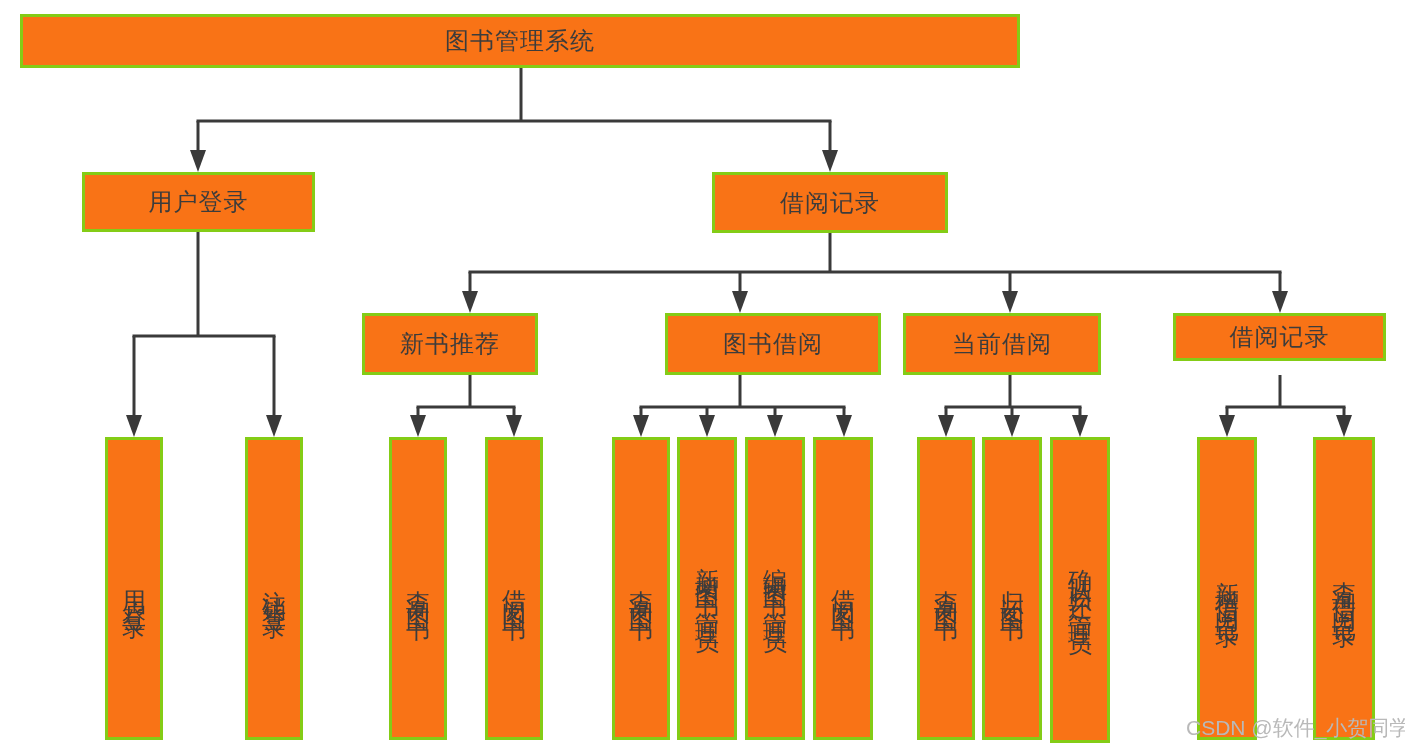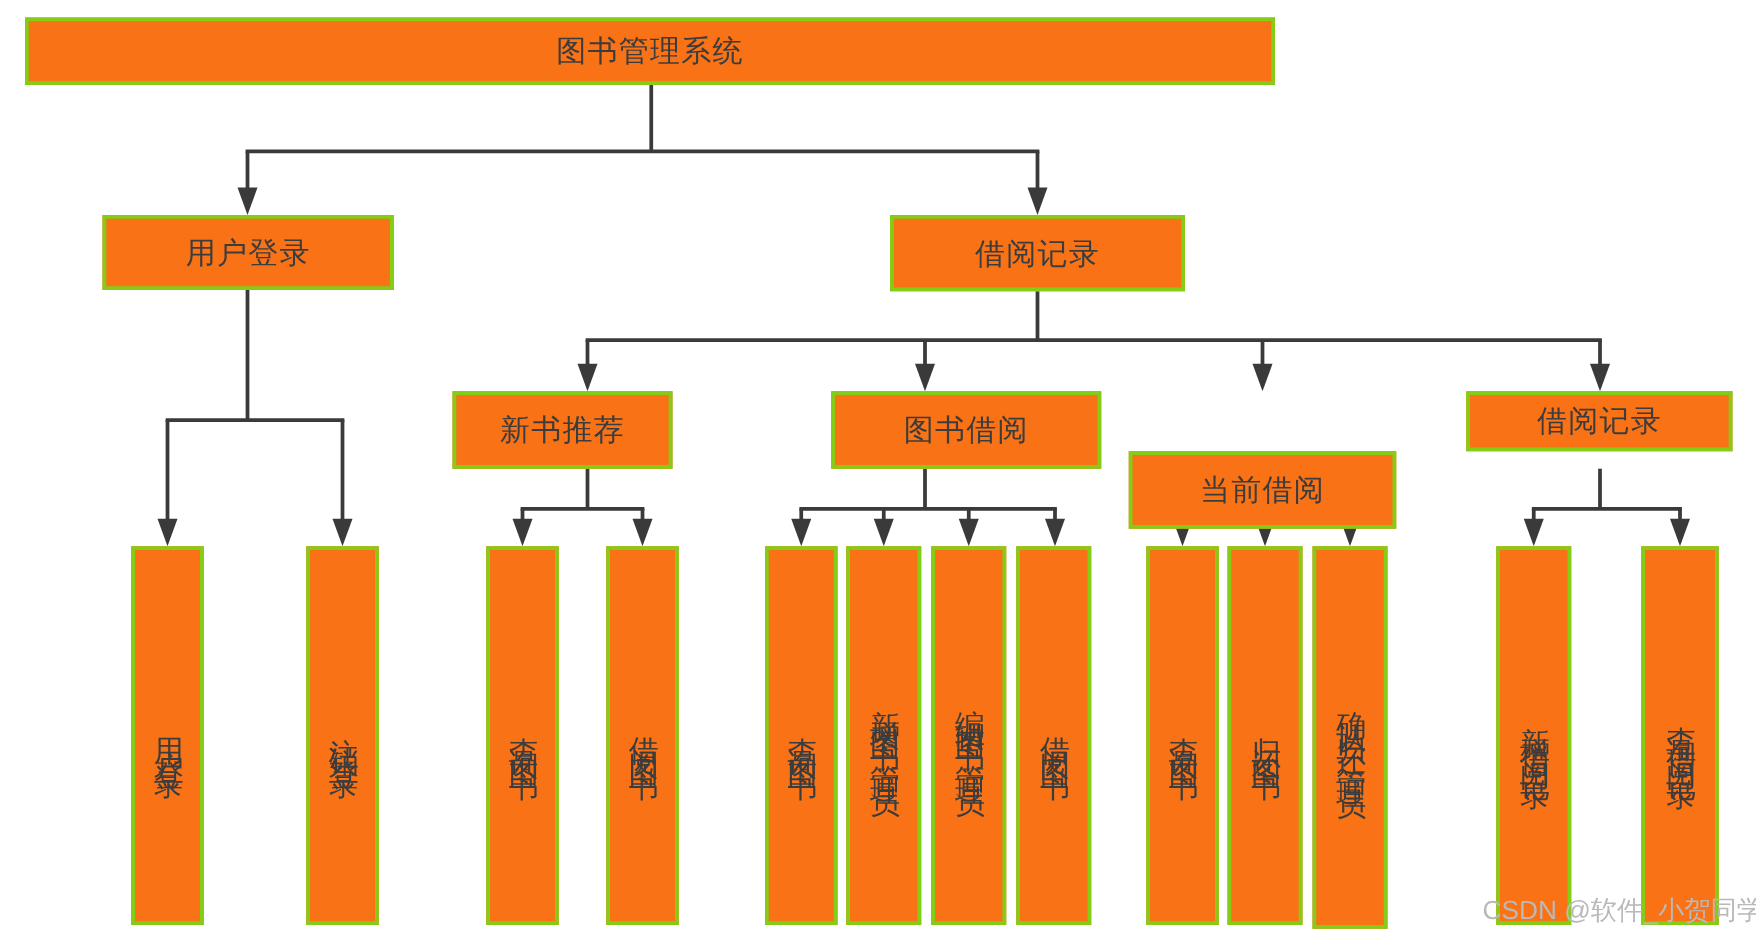--- a/index.html
+++ b/index.html
@@ -132,21 +132,21 @@
   <div class="box" style="left:712px; top:172px; width:236px; height:61px;">
     <span class="lbl">借阅记录</span>
   </div>
 
   <div class="box" style="left:362px; top:313px; width:176px; height:62px;">
     <span class="lbl">新书推荐</span>
   </div>
   <div class="box" style="left:665px; top:313px; width:216px; height:62px;">
     <span class="lbl">图书借阅</span>
   </div>
-  <div class="box" style="left:903px; top:313px; width:214px; height:62px;margin-top:48px;">
+  <div class="box" style="left:903px; top:313px; width:198px; height:62px;">
     <span class="lbl">当前借阅</span>
   </div>
   <div class="box" style="left:1173px; top:313px; width:213px; height:48px;">
     <span class="lbl">借阅记录</span>
   </div>
 
   <div class="box vert" style="left:105px; top:437px; width:58px; height:303px;">
     <span class="lbl">用户登录</span>
   </div>
   <div class="box vert" style="left:245px; top:437px; width:58px; height:303px;">

